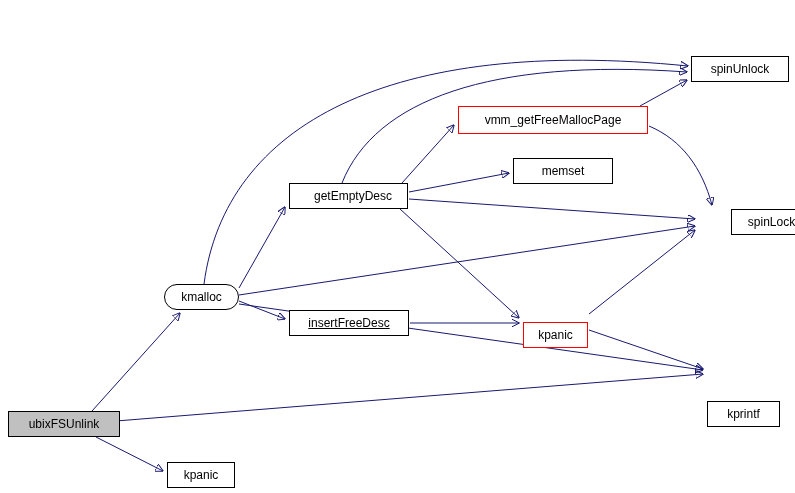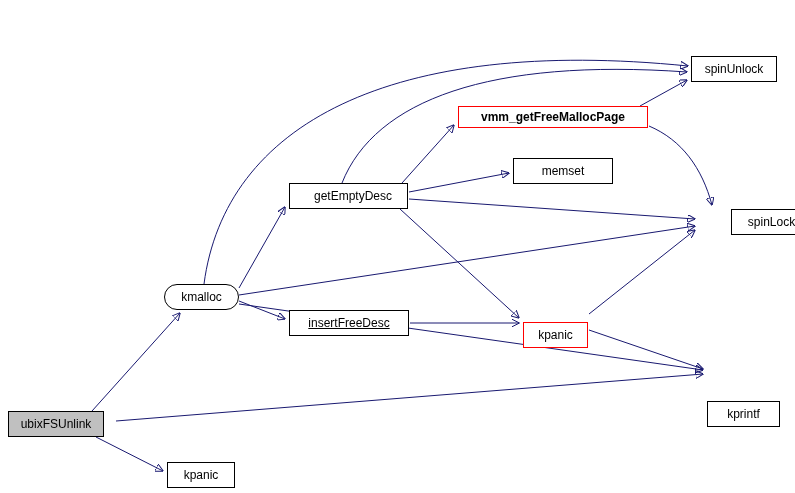--- a/index.html
+++ b/index.html
@@ -67,57 +67,57 @@
     <path d="M409,199 L695,219" marker-end="url(#arrow)"></path>
     <path d="M342,183 C375,100 490,58 687,72" marker-end="url(#arrow)"></path>
     <path d="M400,209 L519,318" marker-end="url(#arrow)"></path>
     <path d="M410,323 L519,323" marker-end="url(#arrow)"></path>
     <path d="M640,106 L687,80" marker-end="url(#arrow)"></path>
     <path d="M649,126 C682,140 702,168 712,205" marker-end="url(#arrow)"></path>
     <path d="M589,314 L695,230" marker-end="url(#arrow)"></path>
     <path d="M589,330 L703,369" marker-end="url(#arrow)"></path>
   </svg>
 
-  <div class="node highlighted" style="left:8px; top:411px; width:96px; height:26px;text-align:center;">
+  <div class="node highlighted" style="left:8px; top:411px; width:112px; height:26px;text-align:center;">
     <span>ubixFSUnlink</span>
   </div>
 
   <div class="node" style="left:167px; top:462px; width:68px; height:26px;">
     <span>kpanic</span>
   </div>
 
   <div class="node" style="left:164px; top:284px; width:75px; height:26px;border-radius:13px;">
     <span>kmalloc</span>
   </div>
 
   <div class="node" style="left:289px; top:310px; width:120px; height:26px;text-decoration:underline;">
     <span>insertFreeDesc</span>
   </div>
 
   <div class="node" style="left:289px; top:183px; width:119px; height:26px;padding-left:9px;">
     <span>getEmptyDesc</span>
   </div>
 
-  <div class="node red" style="left:458px; top:106px; width:190px; height:22px;font-weight:bold;">
+  <div class="node red" style="left:458px; top:106px; width:190px; height:28px;">
     <span>vmm_getFreeMallocPage</span>
   </div>
 
   <div class="node" style="left:513px; top:158px; width:100px; height:26px;">
     <span>memset</span>
   </div>
 
   <div class="node red" style="left:523px; top:322px; width:65px; height:26px;">
     <span>kpanic</span>
   </div>
 
   <div class="node" style="left:731px; top:209px; width:81px; height:26px;">
     <span>spinLock</span>
   </div>
 
-  <div class="node" style="left:691px; top:56px; width:86px; height:26px;">
+  <div class="node" style="left:691px; top:56px; width:98px; height:26px;">
     <span>spinUnlock</span>
   </div>
 
   <div class="node" style="left:707px; top:360px; width:73px; height:26px;margin-top:41px;">
     <span>kprintf</span>
   </div>
 
 </div>
 
 </body></html>

